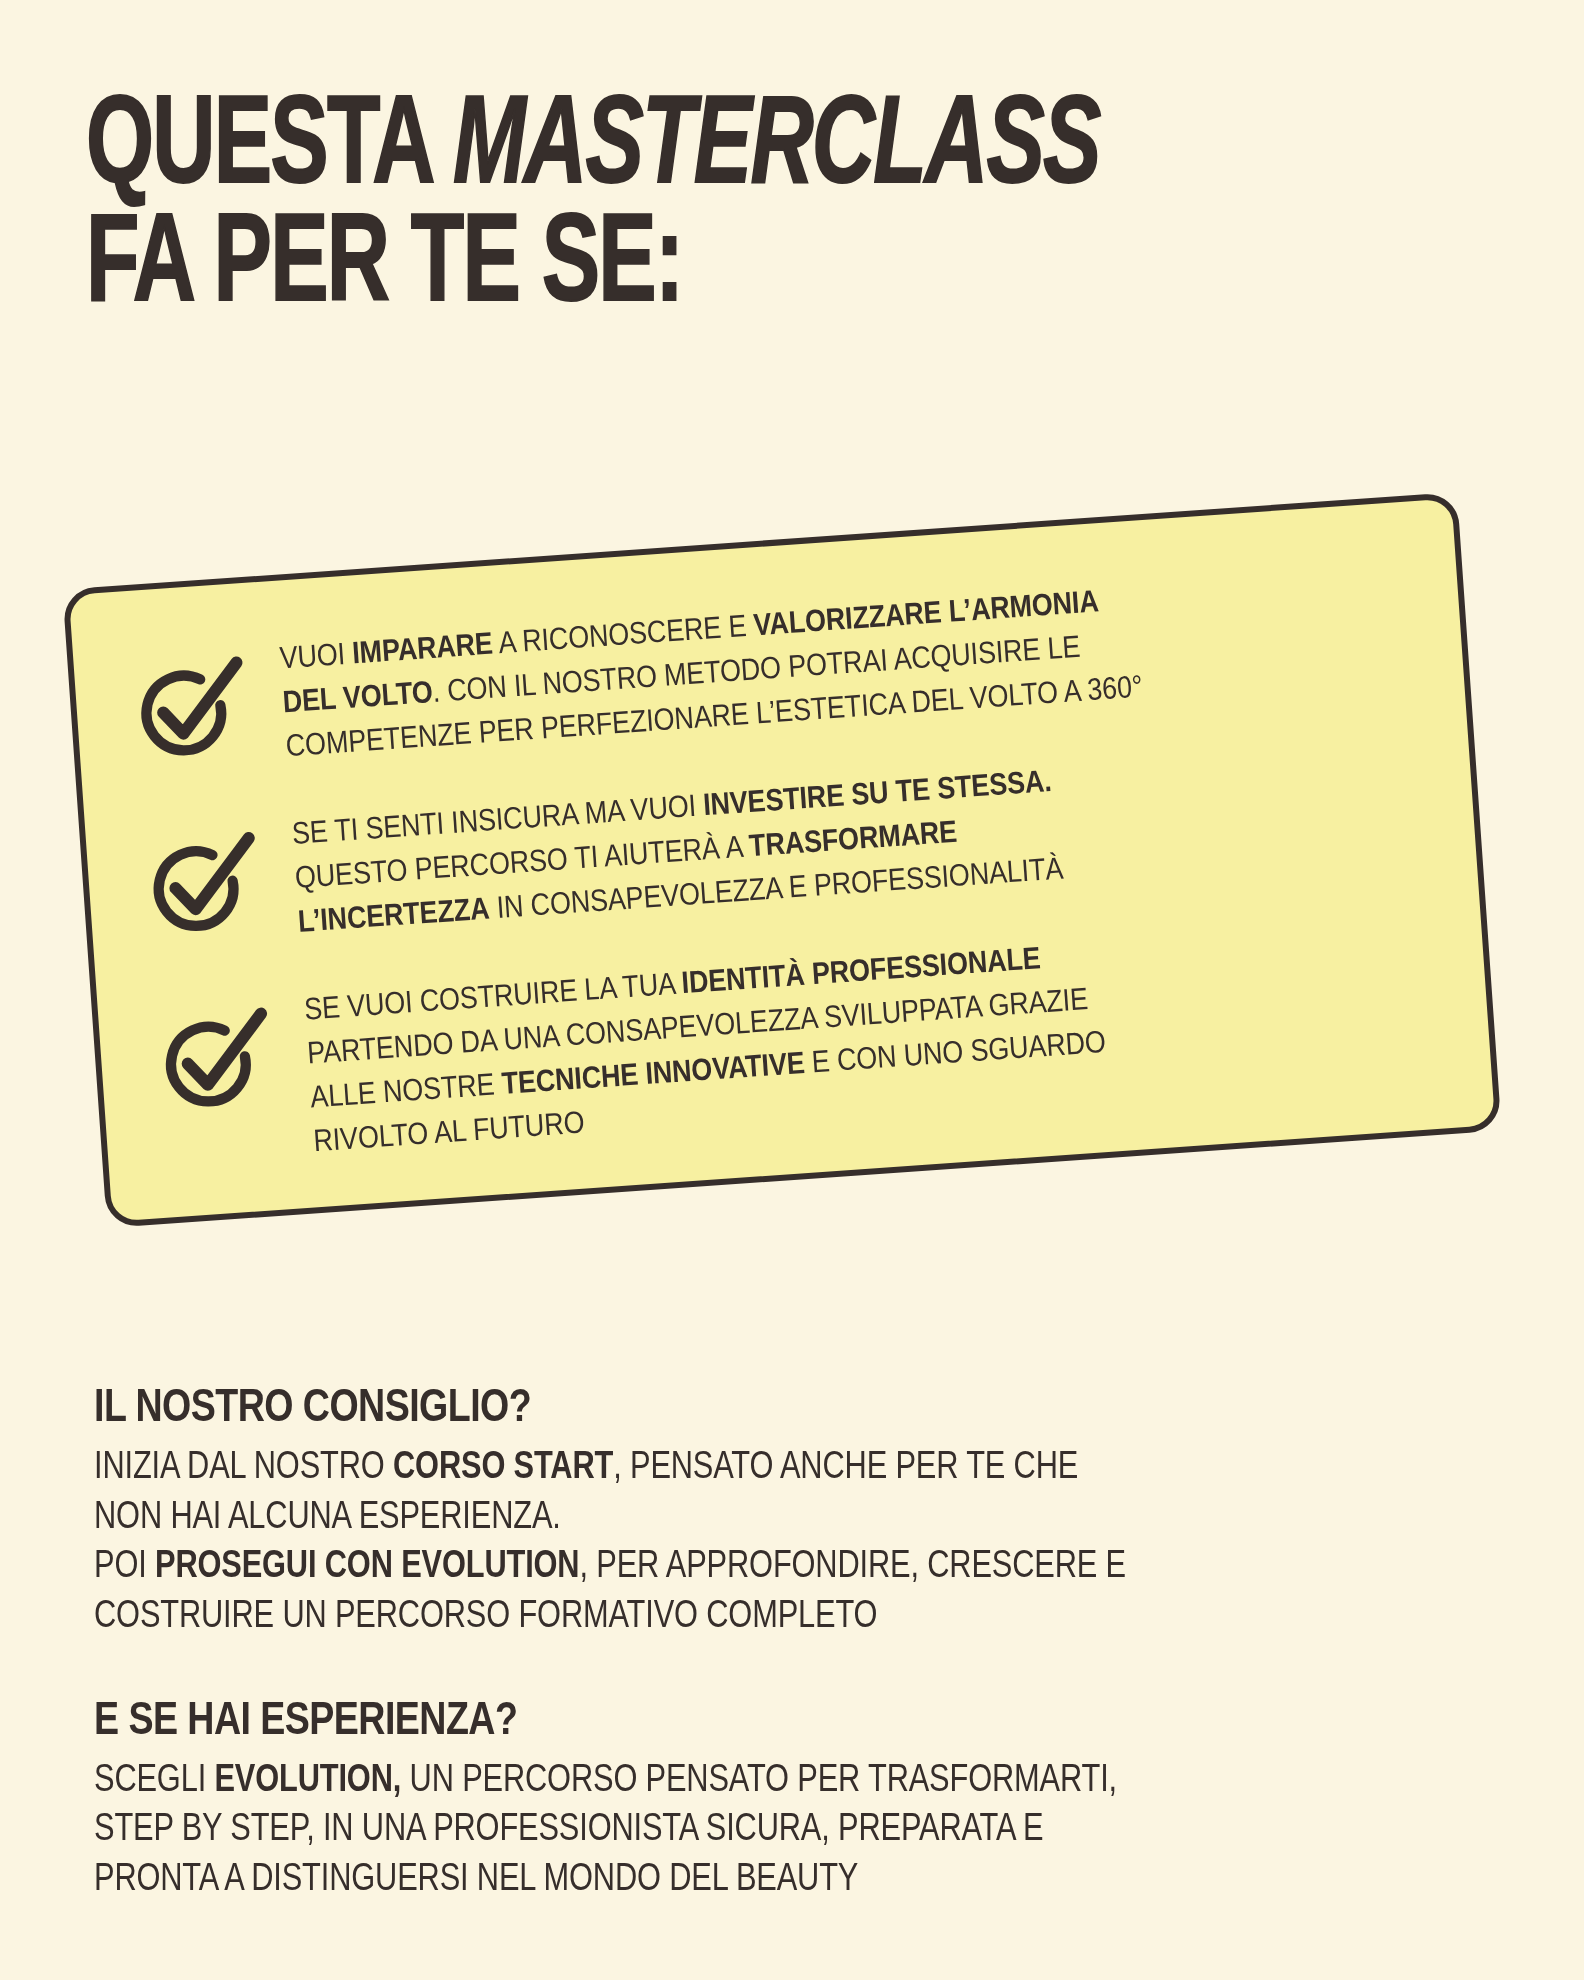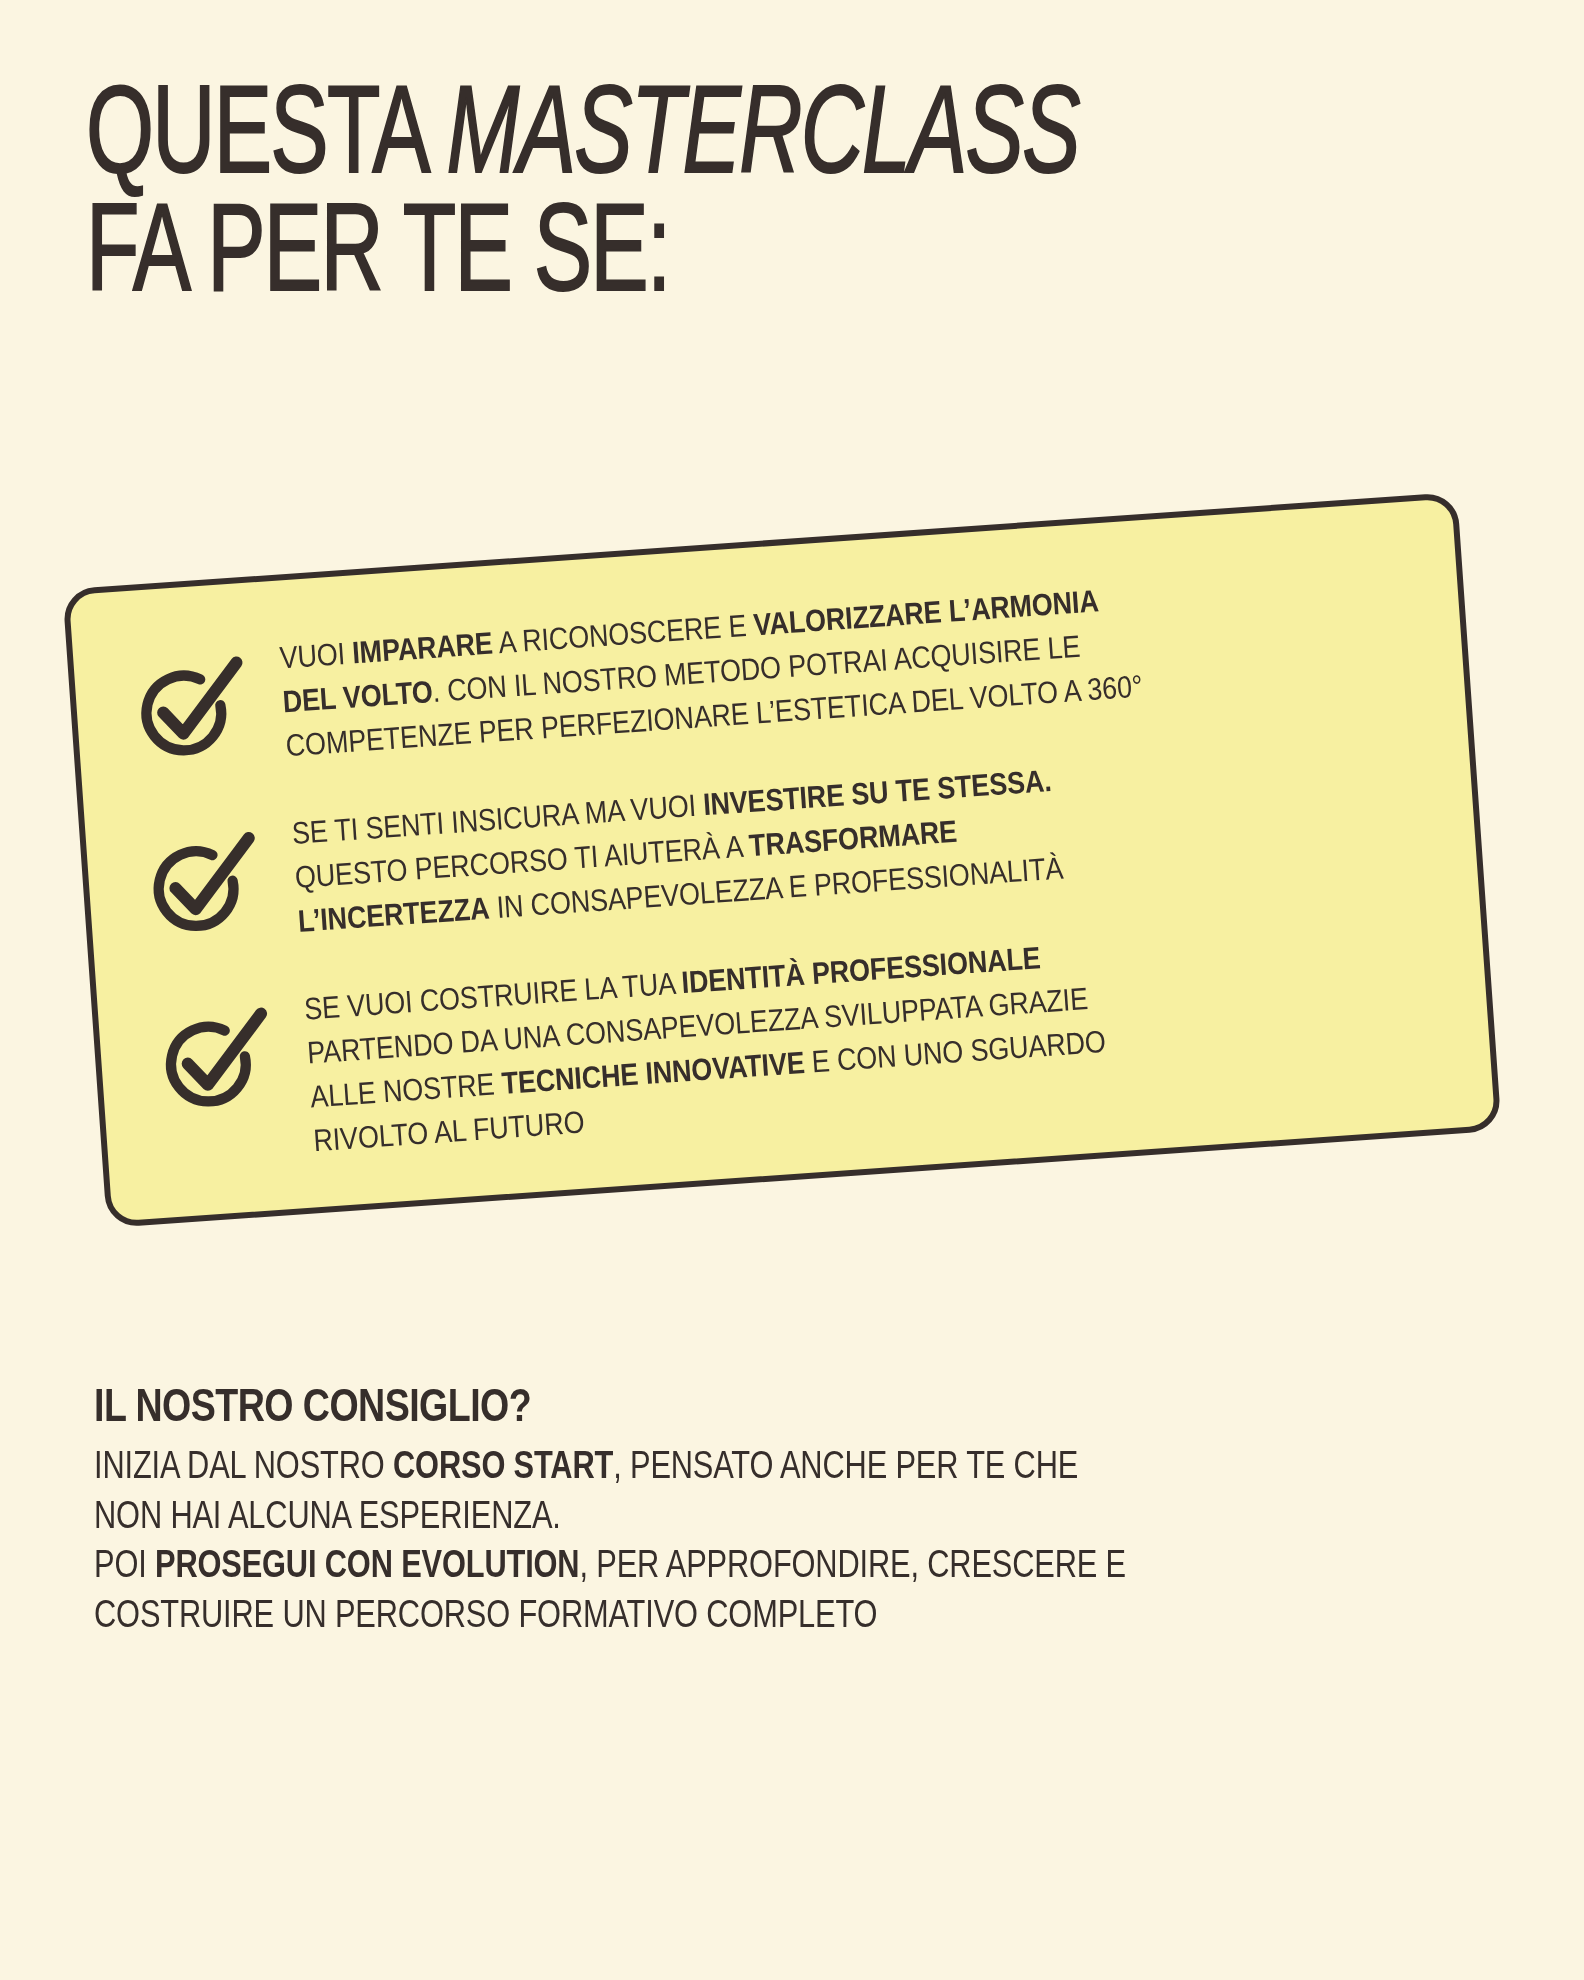--- a/index.html
+++ b/index.html
@@ -12,22 +12,22 @@
   html,body{width:1584px;height:1980px;}
   body{
     position:relative;
     background:var(--page-bg);
     color:var(--ink);
     font-family:"Liberation Sans","DejaVu Sans",sans-serif;
     overflow:hidden;
   }
   
   .main-heading{
-    position:absolute;left:86px;top:70px;
-    font-size:125px;font-weight:normal;line-height:0.94;
+    position:absolute;left:86px;top:80px;
+    font-size:125px;font-weight:bold;line-height:0.94;
     letter-spacing:-0.02em;
     -webkit-text-stroke:2px var(--ink);
   }
   .h-line{display:inline-block;transform:scaleX(0.70);transform-origin:0 50%;white-space:pre;}
   .h-line + .h-line{display:block;}
   .h-italic{font-style:italic;}
   
   .note-card{
     position:absolute;left:83px;top:540px;width:1398px;height:640px;
     background:var(--note-bg);
@@ -115,14 +115,20 @@
 <div class="sections">
 
   <div class="section">
     <div class="s-title">IL NOSTRO CONSIGLIO?</div>
     <div class="s-body"><span>INIZIA DAL NOSTRO </span><span class="b">CORSO START</span><span>, PENSATO ANCHE PER TE CHE
 NON HAI ALCUNA ESPERIENZA.
 POI </span><span class="b">PROSEGUI CON EVOLUTION</span><span>, PER APPROFONDIRE, CRESCERE E
 COSTRUIRE UN PERCORSO FORMATIVO COMPLETO</span></div>
   </div>
 
+  <div class="section">
+    <div class="s-title">E SE HAI ESPERIENZA?</div>
+    <div class="s-body"><span>SCEGLI </span><span class="b">EVOLUTION,</span><span> UN PERCORSO PENSATO PER TRASFORMARTI,
+STEP BY STEP, IN UNA PROFESSIONISTA SICURA, PREPARATA E
+PRONTA A DISTINGUERSI NEL MONDO DEL BEAUTY</span></div>
+  </div>
 
 </div>
 
 </body></html>

